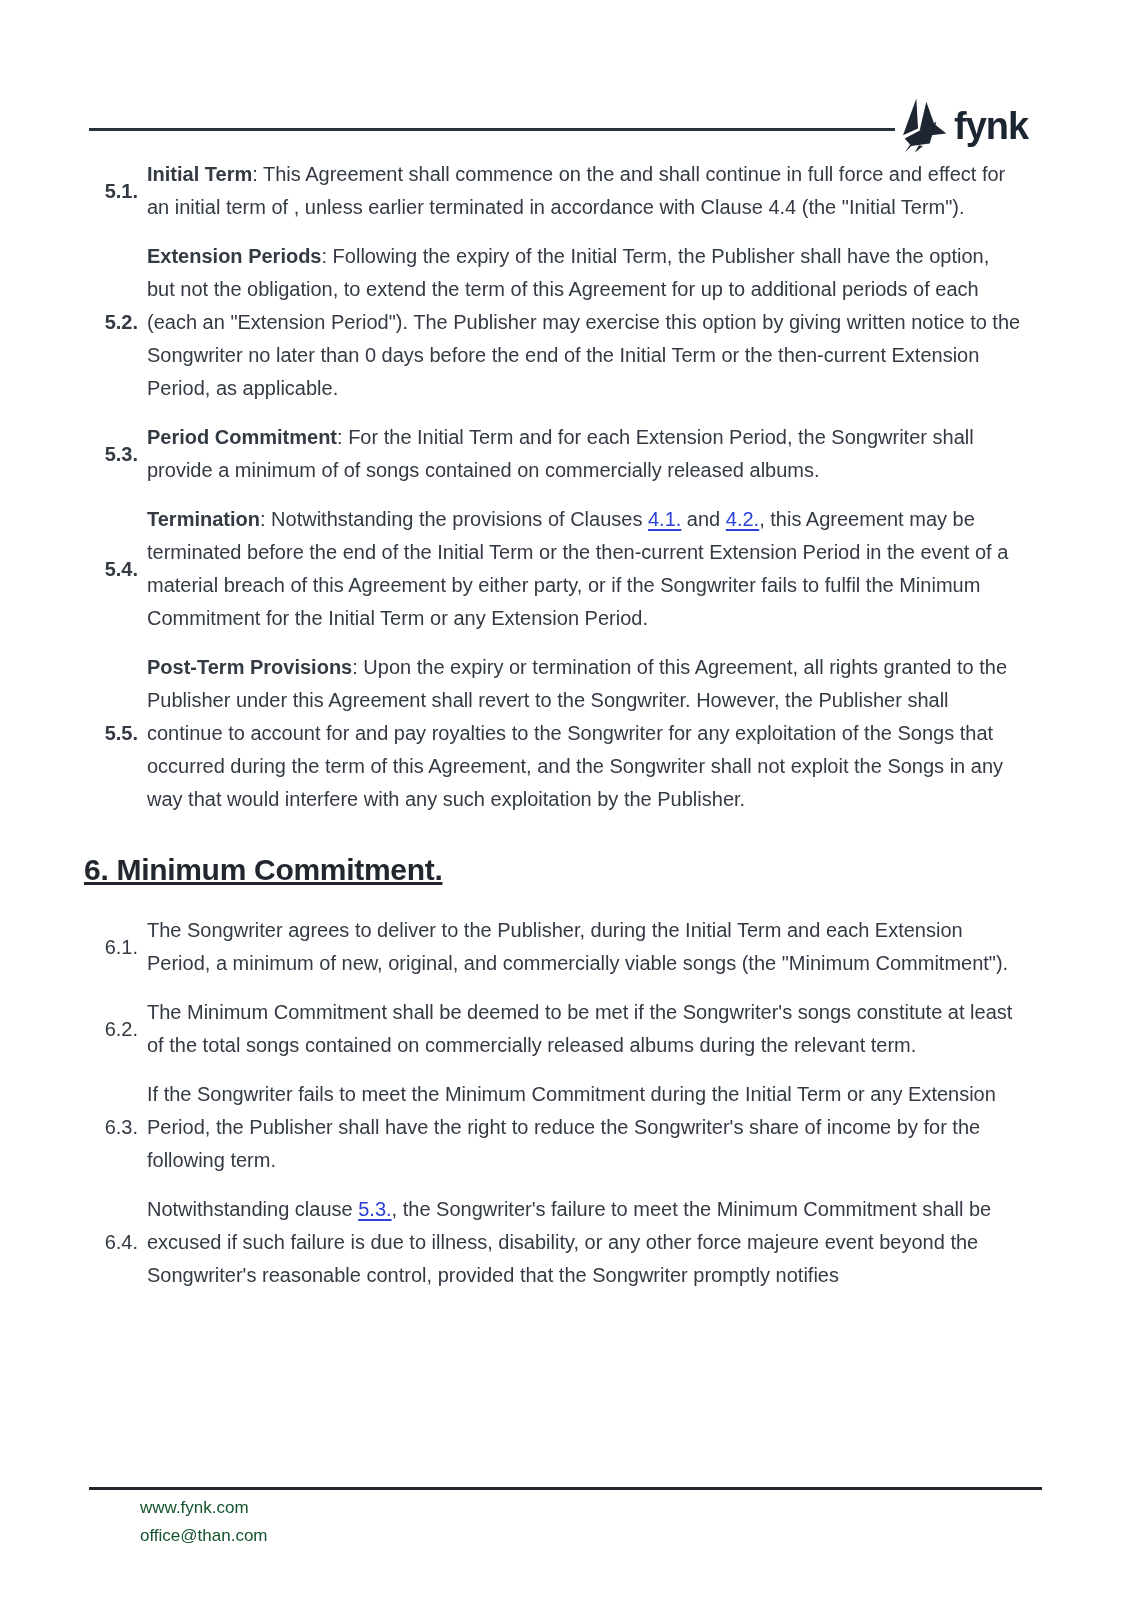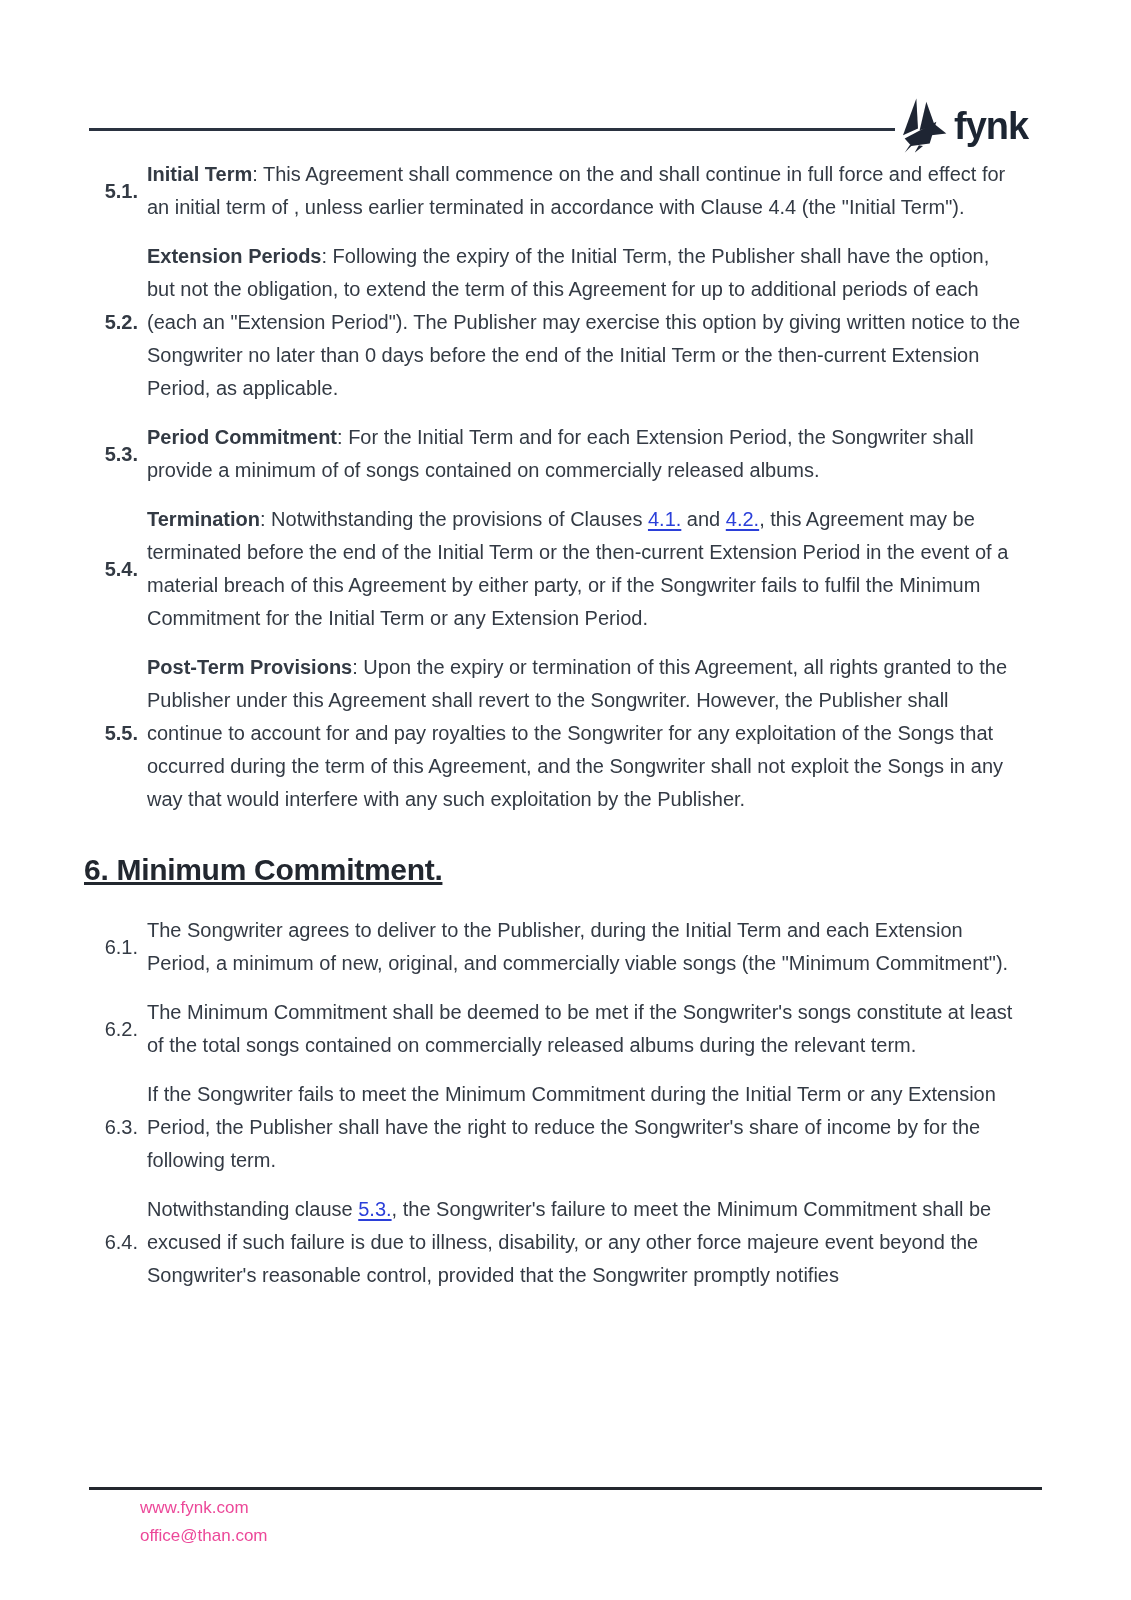--- a/index.html
+++ b/index.html
@@ -56,21 +56,21 @@
     letter-spacing:-0.3px;
     text-decoration:underline;
   }
   
   .footer-rule{
     position:absolute;left:89px;top:1487px;
     width:953px;height:3px;background:var(--footer-rule-color,#23282e);
   }
   .footer-text{
     position:absolute;left:140px;top:1494px;
-    font-size:17px;line-height:28px;color:#ec4899;
+    font-size:17px;line-height:28px;color:#14532d;
   }
   .footer-text div{margin:0;}
 </style>
 </head>
 <body>
 
 <div class="page">
 
   <div class="header-rule"></div>
 

